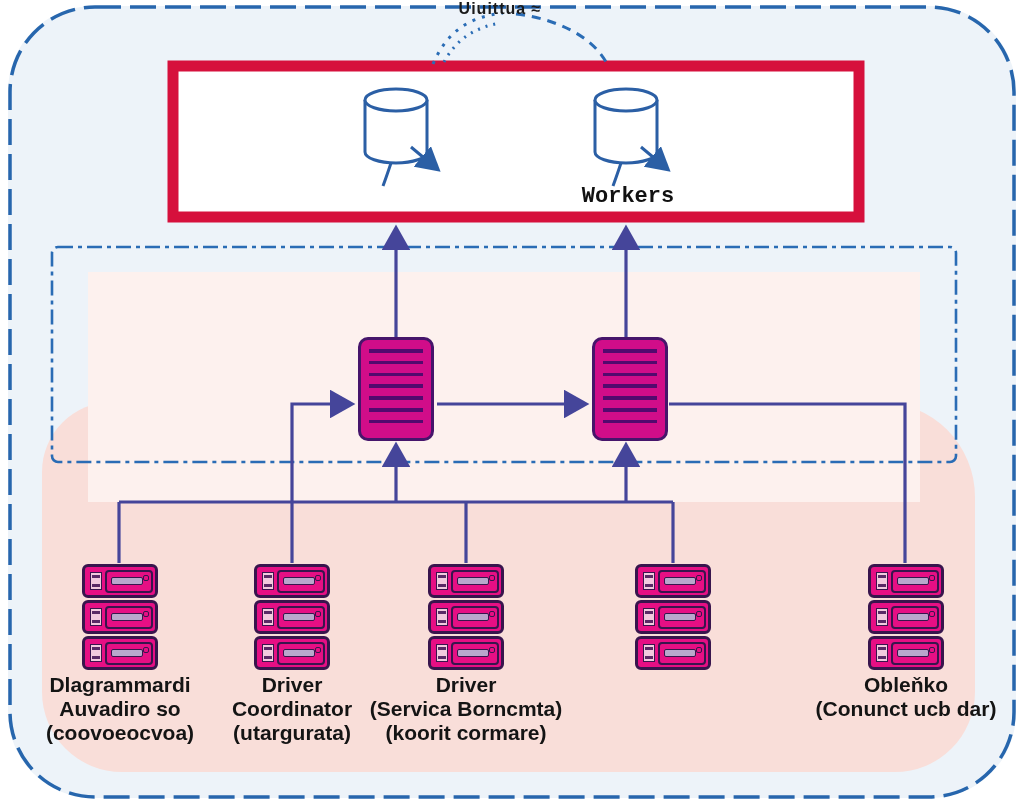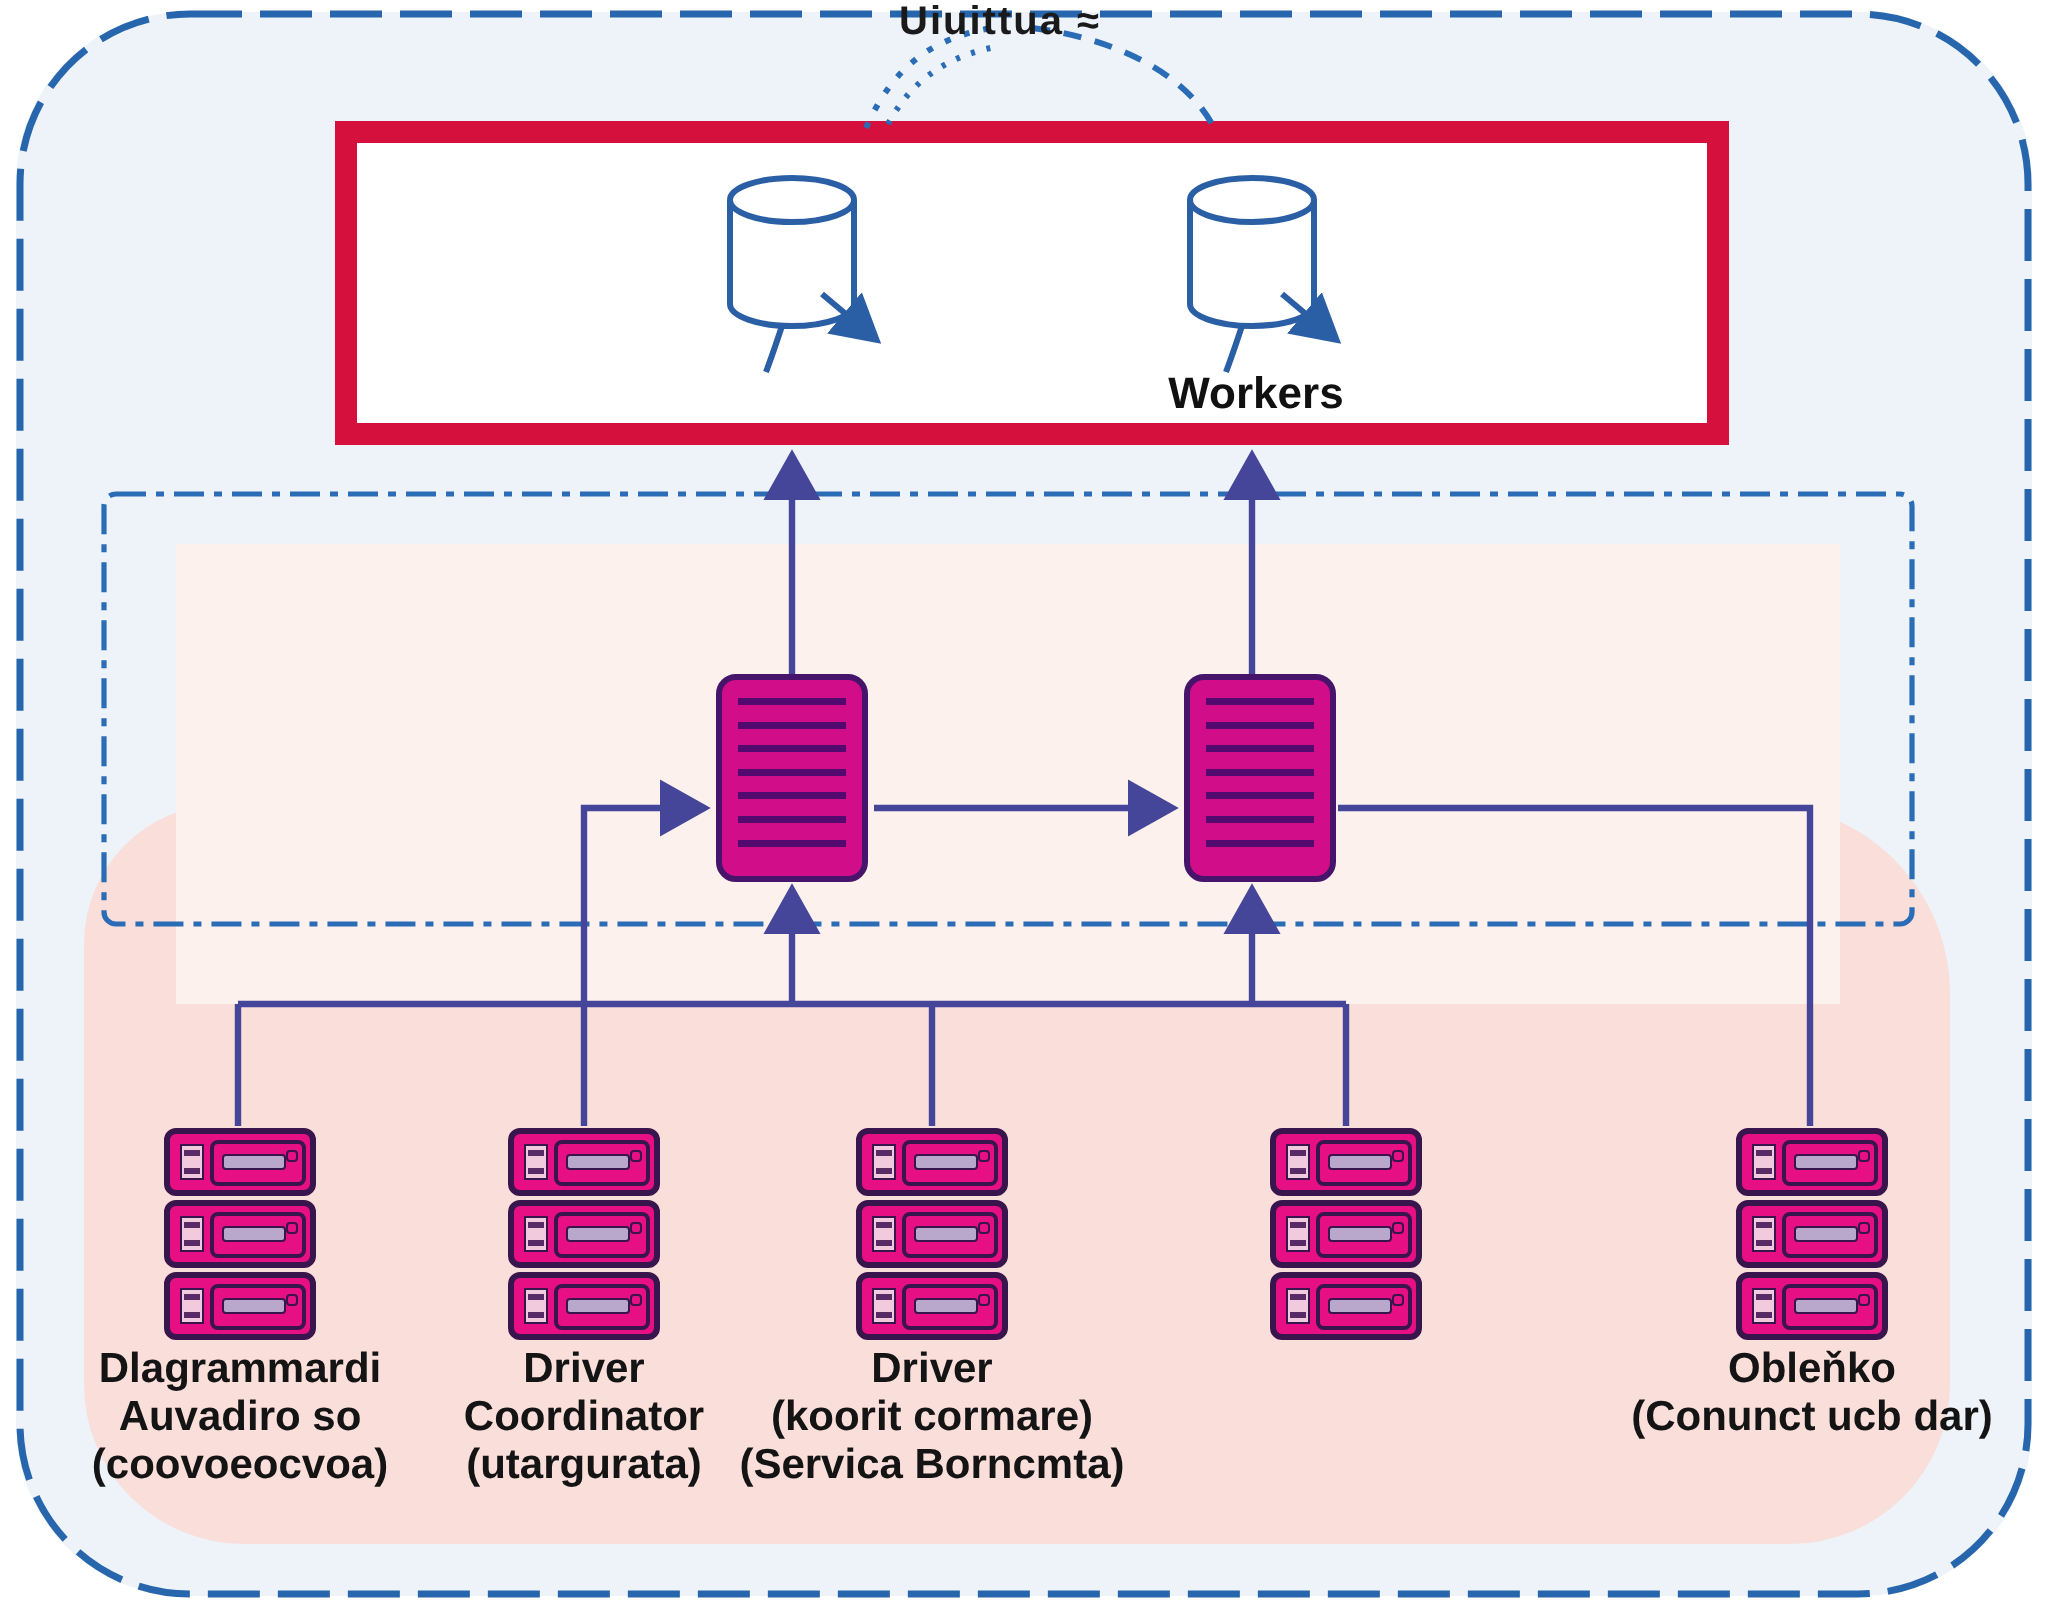--- a/index.html
+++ b/index.html
@@ -17,29 +17,29 @@
     background:#f9ded9;border-radius:70px 95px 80px 80px;
   }
   .pink-band{
     position:absolute;left:88px;top:272px;width:832px;height:230px;
     background:#fdf1ee;
   }
   svg.overlay{position:absolute;left:0;top:0;pointer-events:none;}
   
   .diagram-title{
     position:absolute;left:340px;top:0px;width:320px;text-align:center;
-    font-size:20px;font-weight:700;color:#1a1a1a;letter-spacing:1px;
+    font-size:16px;font-weight:700;color:#1a1a1a;letter-spacing:1px;
   }
   
   .db-label{
     position:absolute;top:184px;width:200px;text-align:center;
     font-size:22px;font-weight:700;color:#111;
   }
   .db-label.left{left:304px;}
-  .db-label.right{left:528px;}
+  .db-label.right{left:528px;font-family:Liberation Mono, monospace;}
   
   .doc-box{
     position:absolute;top:337px;width:70px;height:98px;
     background:#d10d89;border:3px solid #46156b;border-radius:10px;
   }
   .doc-box.left{left:358px;}
   .doc-box.right{left:592px;}
   .doc-lines{
     position:absolute;left:8px;right:8px;top:9px;bottom:7px;
     background:repeating-linear-gradient(to bottom,#520a6e 0 3.5px,rgba(0,0,0,0) 3.5px 11.8px);
@@ -267,22 +267,22 @@
     <div>Auvadiro so</div>
     <div>(coovoeocvoa)</div>
   </div>
   <div class="server-label" style="left:162px">
     <div>Driver</div>
     <div>Coordinator</div>
     <div>(utargurata)</div>
   </div>
   <div class="server-label" style="left:336px">
     <div>Driver</div>
+    <div>(Servica Borncmta)</div>
     <div>(koorit cormare)</div>
-    <div>(Servica Borncmta)</div>
   </div>
   <div class="server-label" style="left:543px">
     <div></div>
   </div>
   <div class="server-label" style="left:776px">
     <div>Obleňko</div>
     <div>(Conunct ucb dar)</div>
     <div></div>
   </div>
 

